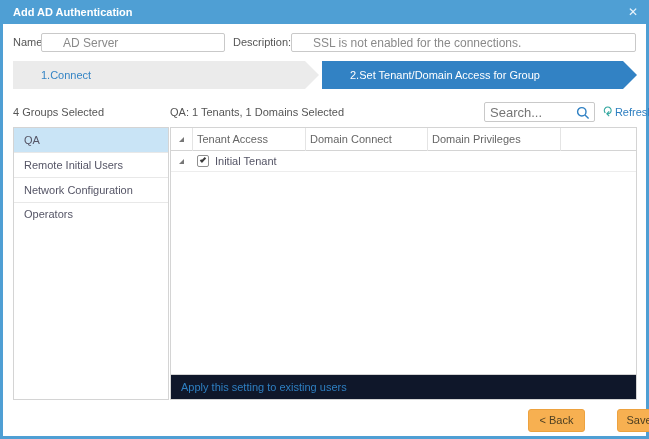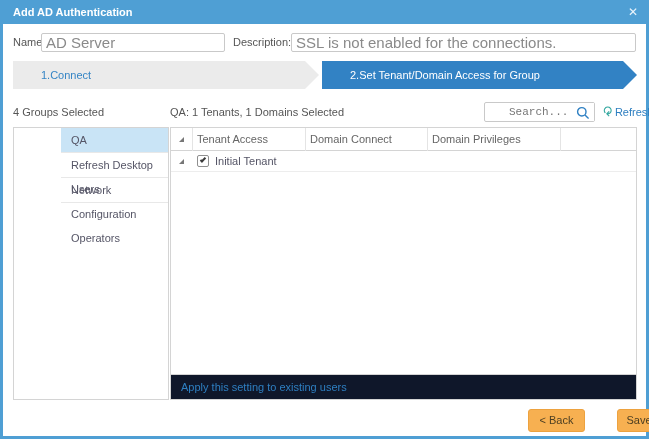--- a/index.html
+++ b/index.html
@@ -8,44 +8,44 @@
 
   .dialog { position:relative; width:649px; height:439px; background:#4f9fd4; overflow:hidden; }
   .dialog-header { position:absolute; left:0; top:0; width:649px; height:24px; background:#4f9fd4; }
   .dialog-title { position:absolute; left:13px; top:0; line-height:24px; color:#ffffff; font-weight:700; font-size:11px; }
   .close-btn { position:absolute; right:8px; top:0; width:16px; height:24px; line-height:24px; text-align:center; color:#eaf4fb; font-size:12px; cursor:pointer; }
 
   .dialog-body { position:absolute; left:3px; top:24px; width:643px; height:412px; background:#ffffff; }
 
   
   .field-label { position:absolute; color:#555; line-height:19px; }
-  .field-input { position:absolute; height:19px; border:1px solid #c9c9c9; background:#fff; color:#8a8a8a; font-size:15px; font-family:"Liberation Sans", sans-serif; padding:0 4px; border-radius:2px; }
+  .field-input { position:absolute; height:19px; border:1px solid #c9c9c9; background:#fff; color:#8a8a8a; font-size:12px; font-family:"Liberation Sans", sans-serif; padding:0 21px; border-radius:2px; }
   #name-label { left:10px; top:9px; }
   #name-input { left:38px; top:9px; width:184px; }
   #desc-label { left:230px; top:9px; }
   #desc-input { left:288px; top:9px; width:345px; }
 
   
   .step { position:absolute; top:37px; height:28px; line-height:28px; padding-left:28px; }
   .step-1 { left:10px; width:306px; background:#ebebeb; color:#3585c5;
             clip-path:polygon(0 0, calc(100% - 14px) 0, 100% 50%, calc(100% - 14px) 100%, 0 100%); }
   .step-2 { left:319px; width:315px; background:#3282c4; color:#ffffff;
             clip-path:polygon(0 0, calc(100% - 14px) 0, 100% 50%, calc(100% - 14px) 100%, 0 100%); }
 
   
   .summary-left  { position:absolute; left:10px;  top:82px; color:#555; }
   .summary-mid   { position:absolute; left:167px; top:82px; color:#555; }
   .search-box { position:absolute; left:481px; top:78px; width:111px; height:20px; border:1px solid #c9c9c9; border-radius:2px; background:#fff; }
-  .search-box input { position:absolute; left:5px; top:0; width:85px; height:18px; border:0; outline:none; font-size:11px; color:#999; font-family:Liberation Mono, monospace;margin-left:19px; }
+  .search-box input { position:absolute; left:5px; top:0; width:85px; height:18px; border:0; outline:none; font-size:13px; color:#999; font-family:Liberation Sans, sans-serif; }
   .search-icon { position:absolute; right:4px; top:3px; width:14px; height:14px; }
   .refresh { position:absolute; left:599px; top:80px; color:#2e7fc1; cursor:pointer; white-space:nowrap; }
   .refresh-icon { color:#35a8a0; font-size:13px; margin-right:2px; display:inline-block; transform:rotate(90deg); }
 
   
-  .group-list { position:absolute; left:10px; top:103px; width:156px; height:273px; border:1px solid #d4d4d4; background:#fff;padding-left:47px; }
+  .group-list { position:absolute; left:10px; top:103px; width:156px; height:273px; border:1px solid #d4d4d4; background:#fff; }
   .group-item { height:25px; line-height:24px; padding-left:10px; border-bottom:1px solid #e8e8e8; color:#556; cursor:pointer; }
   .group-item.selected { background:#c9e4f6; }
 
   
   .grid { position:absolute; left:167px; top:103px; width:467px; height:273px; border:1px solid #d4d4d4; background:#fff; }
   .grid-header { position:absolute; left:0; top:0; width:100%; height:23px; border-bottom:1px solid #d4d4d4; background:#fff; }
   .grid-header .hcell { position:absolute; top:0; height:23px; line-height:22px; color:#666; border-right:1px solid #e4e4e4; padding-left:4px; overflow:hidden; }
   .hc0 { left:0;     width:22px;  }
   .hc1 { left:22px;  width:113px; }
   .hc2 { left:135px; width:122px; }
@@ -97,21 +97,21 @@
       <input placeholder="Search..." style="">
       <svg class="search-icon" viewBox="0 0 14 14">
         <circle cx="5.8" cy="5.8" r="4.2" fill="none" stroke="#2f80c3" stroke-width="1.4"></circle>
         <line x1="9" y1="9" x2="12.6" y2="12.6" stroke="#2f80c3" stroke-width="1.4"></line>
       </svg>
     </div>
     <span class="refresh"><span class="refresh-icon">⟳</span><span>Refresh</span></span>
 
     <div class="group-list">
       <div class="group-item selected">QA</div>
-      <div class="group-item">Refresh Desktop Users</div>
+      <div class="group-item">Remote Initial Users</div>
       <div class="group-item">Network Configuration Operators</div>
     </div>
 
     <div class="grid">
       <div class="grid-header">
         <div class="hcell hc0">
             <span class="tri hdr-tri"></span>
           </div>
         <div class="hcell hc1">Tenant Access</div>
         <div class="hcell hc2">Domain Connect</div>

